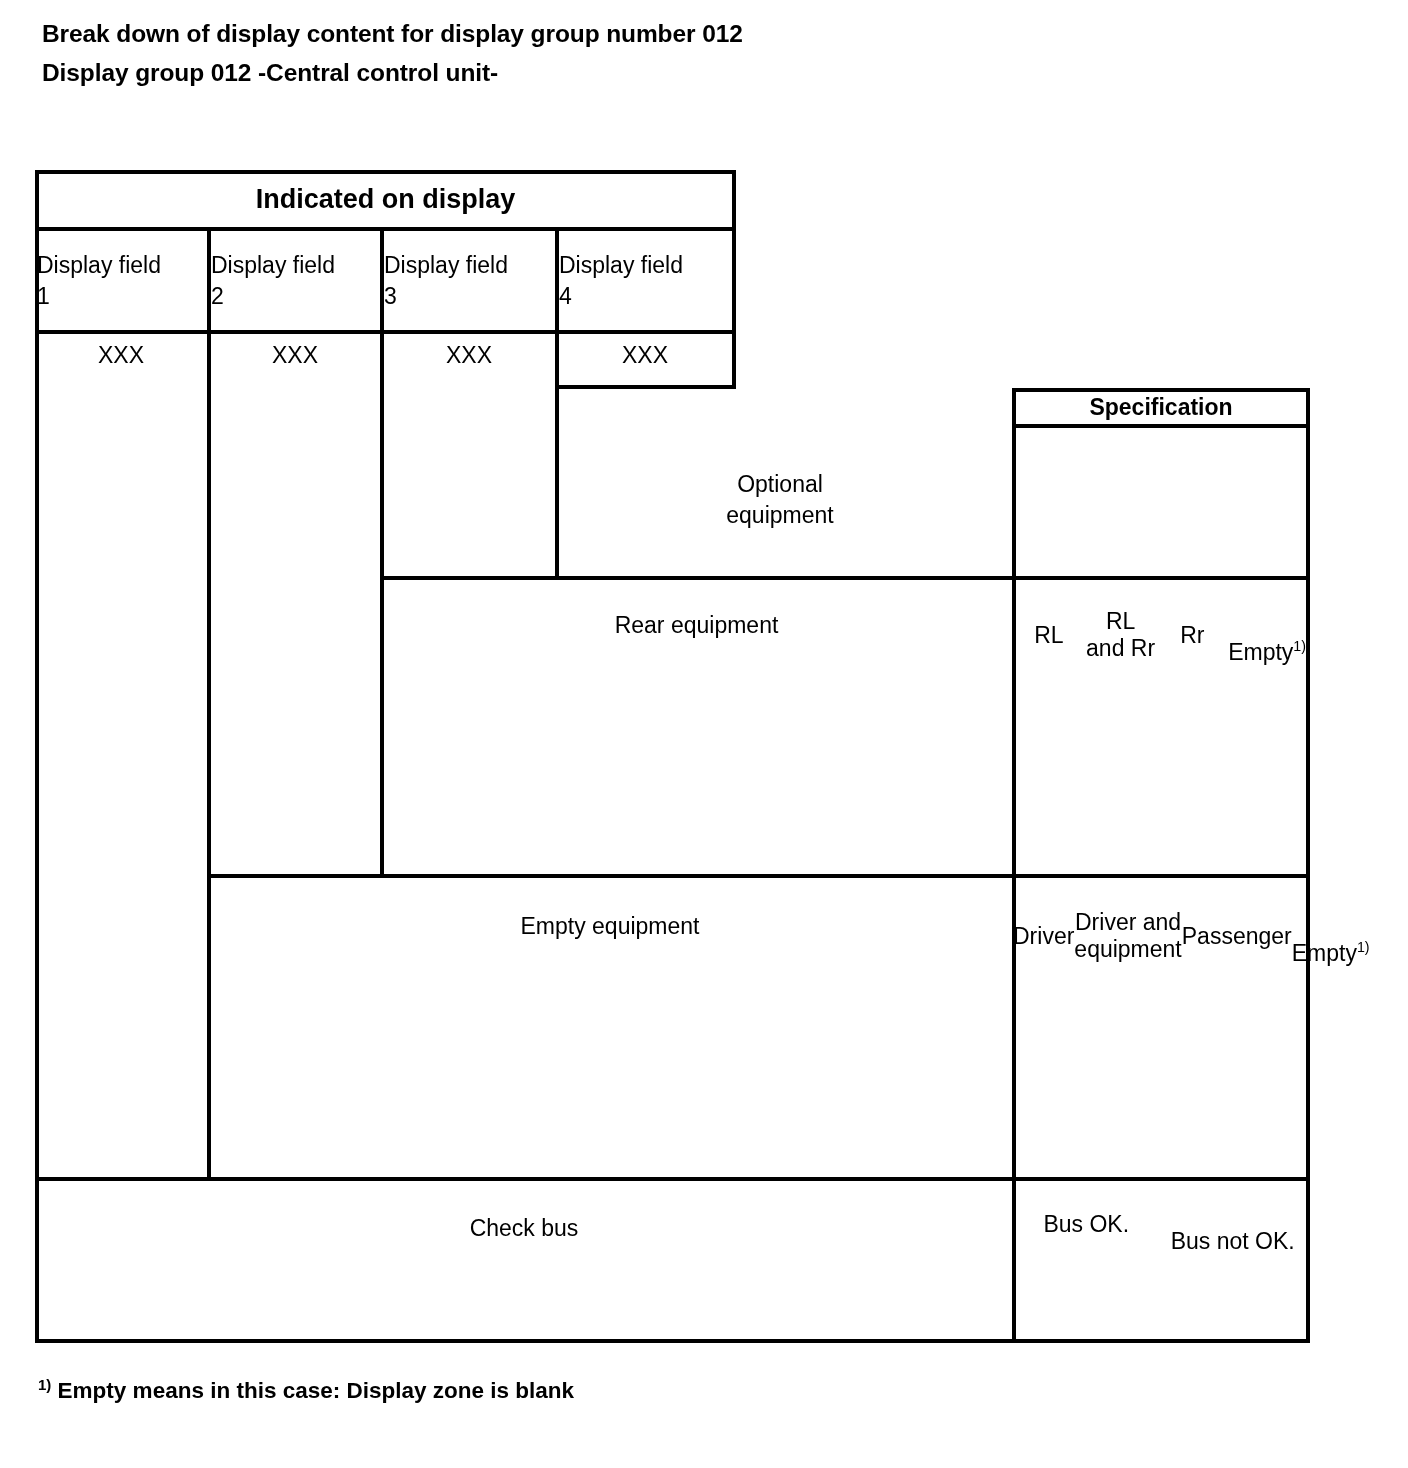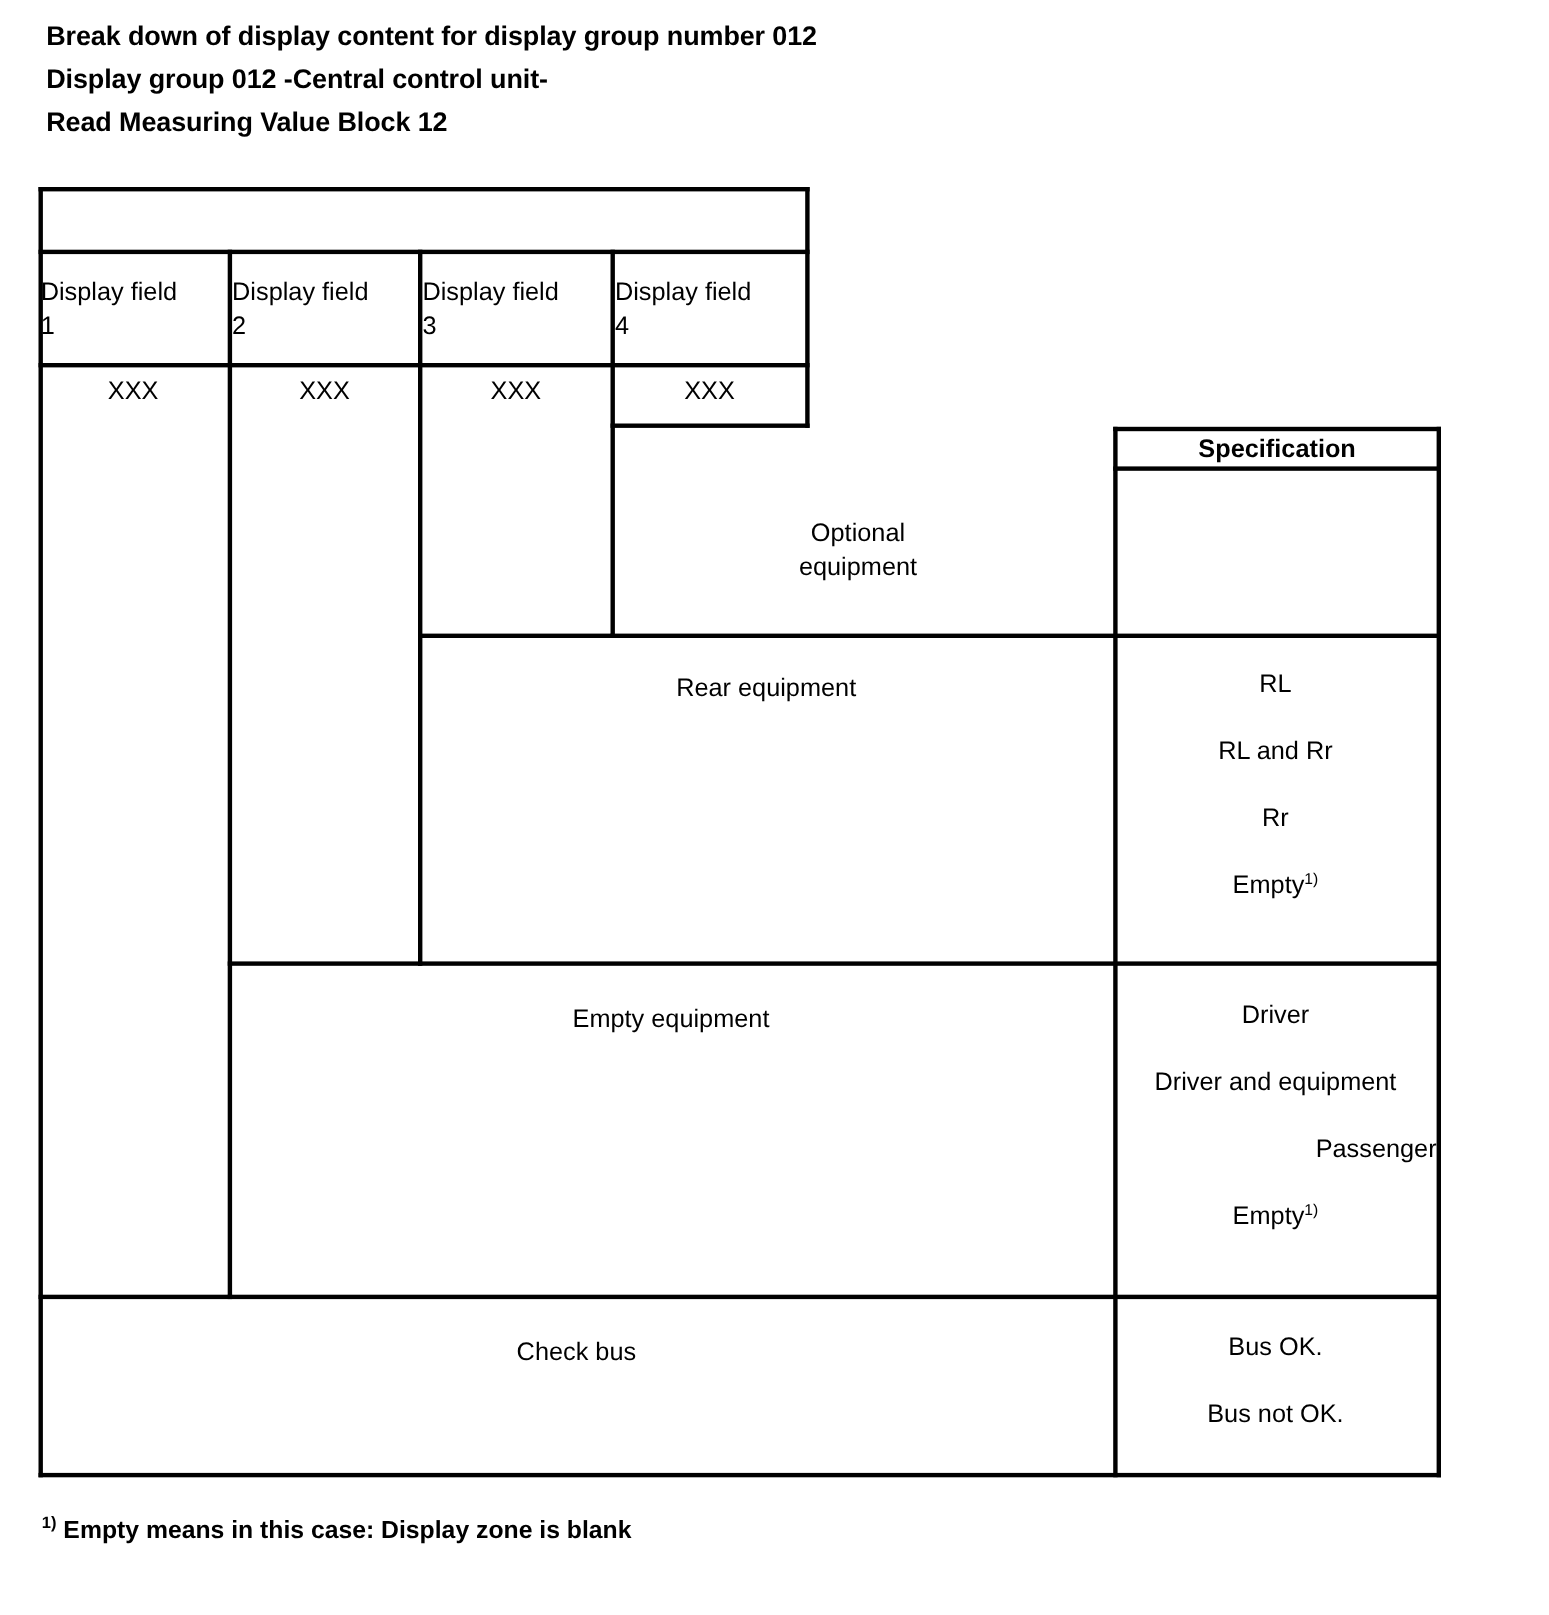--- a/index.html
+++ b/index.html
@@ -62,21 +62,21 @@
     font-size: 23px;
     line-height: 31px;
   }
   .cell.bold { font-weight: bold; }
   .cell.big  { font-size: 27px; font-weight: bold; }
   .cell.top  { align-items: flex-start; }
 
   .spec-stack {
     position: absolute;
     display: flex;
-    flex-direction: column;
+    flex-direction: row;
     align-items: center;
     font-size: 23px;
   }
   .spec-stack > div {
     width: 100%;
     text-align: center;
   }
 
   sup {
     font-size: 0.62em;
@@ -98,21 +98,20 @@
     vertical-align: super;
     line-height: 0;
   }
 </style>
 </head>
 <body>
 
 <div id="title-block">
   <div class="title-line">Break down of display content for display group number 012</div>
   <div class="title-line">Display group 012 -Central control unit-</div>
-  <div class="title-line">Read Measuring Value Block 12</div>
 </div>
 
 <div id="table-canvas">
 
   <div class="hline" style="left:35px;  top:170px;  width:701px;"></div>
 
   <div class="hline" style="left:35px;  top:227px;  width:701px;"></div>
 
   <div class="hline" style="left:35px;  top:330px;  width:701px;"></div>
 
@@ -143,20 +142,21 @@
   <div class="vline" style="left:380px;  top:227px; height:651px;"></div>
 
   <div class="vline" style="left:555px;  top:227px; height:353px;"></div>
 
   <div class="vline" style="left:732px;  top:170px; height:219px;"></div>
 
   <div class="vline" style="left:1012px; top:388px; height:955px;"></div>
 
   <div class="vline" style="left:1306px; top:388px; height:955px;"></div>
 
+  <div class="cell big" style="left:35px; top:172px; width:701px; height:55px;">Indicated on display</div>
 
   <div class="cell bold" style="left:1012px; top:390px; width:298px; height:34px;">Specification</div>
 
   <div class="cell top" style="left:37px; top:233px; width:168px; height:95px; flex-direction:column;">
     <span>Display field</span>
     <span>1</span>
   </div>
   <div class="cell top" style="left:211px; top:233px; width:168px; height:95px; flex-direction:column;">
     <span>Display field</span>
     <span>2</span>

